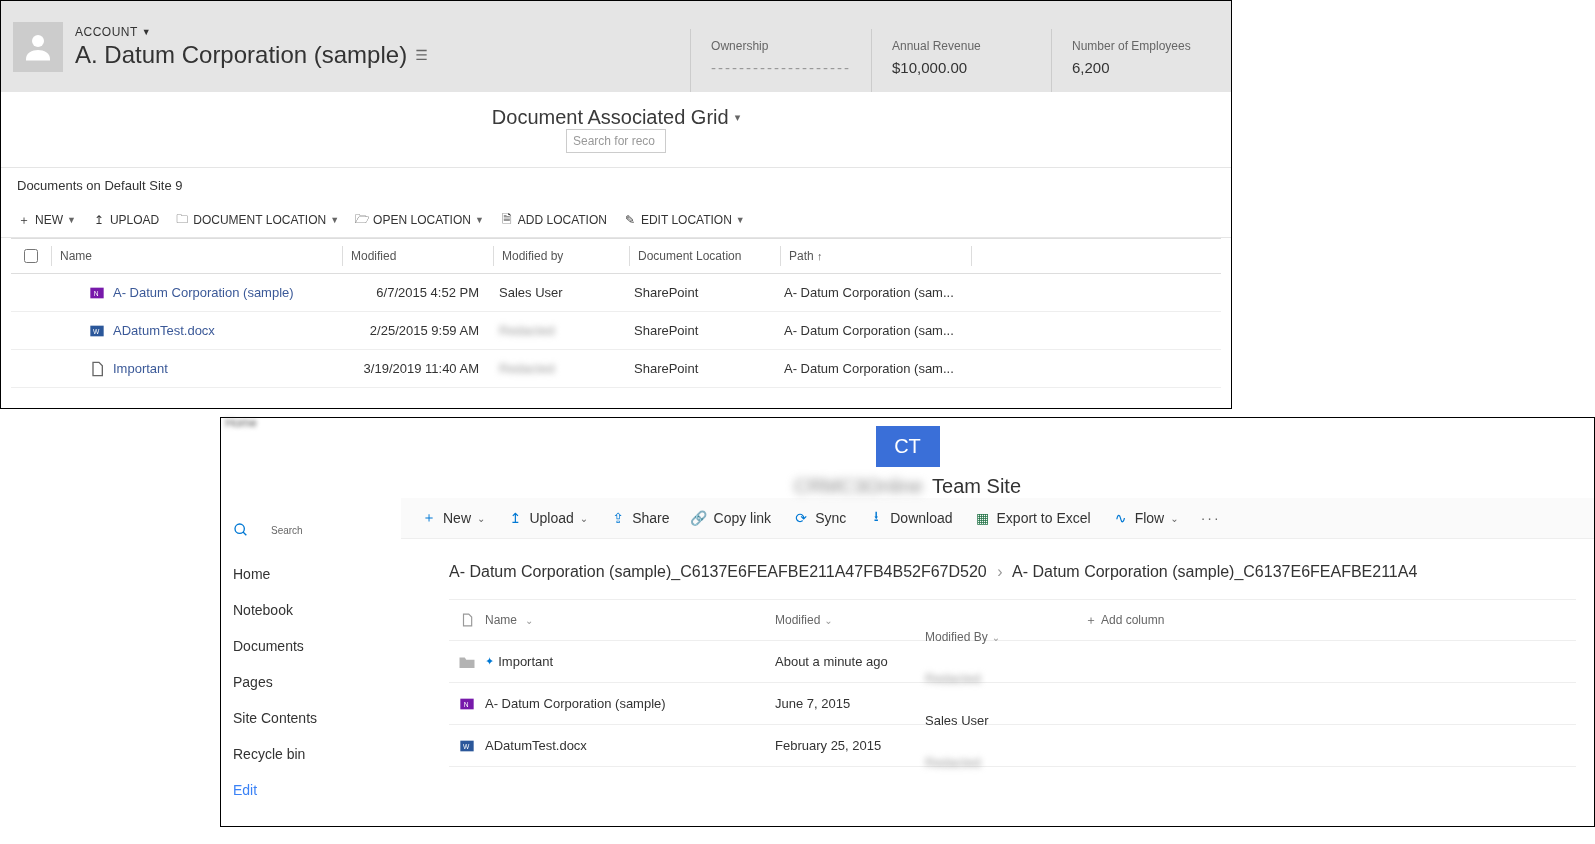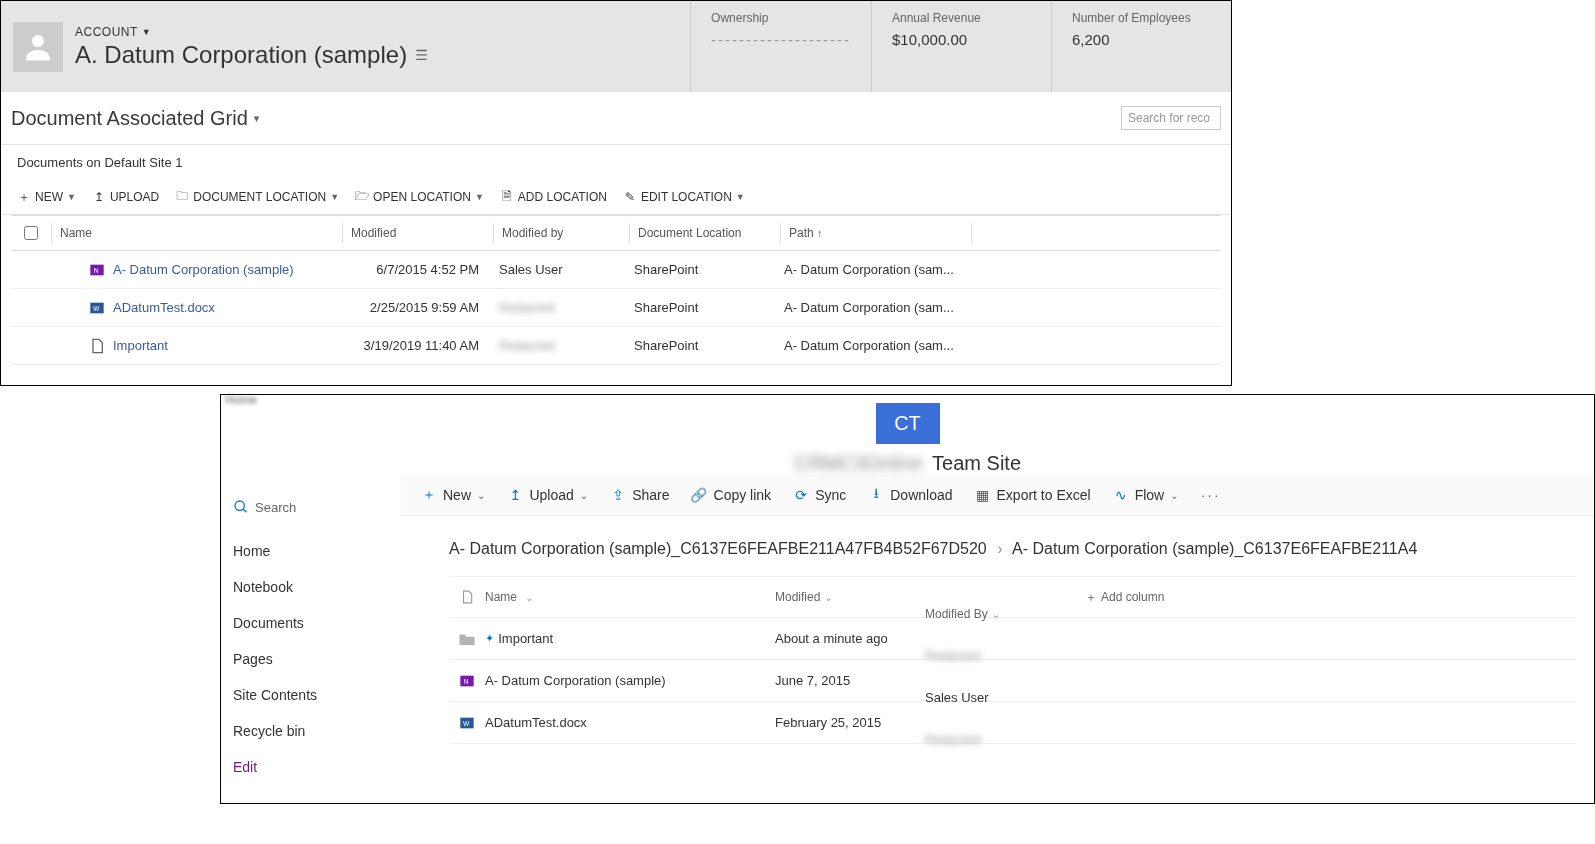--- a/index.html
+++ b/index.html
@@ -11,27 +11,27 @@
 .crm-header { background: #e5e5e5; display: flex; align-items: stretch; height: 91px; }
 .crm-header-left { display: flex; align-items: center; padding: 10px 12px; flex: 1; }
 .avatar { width: 50px; height: 50px; background: #ccc; display: flex; align-items: center; justify-content: center; margin-right: 12px; }
 .avatar svg { width: 36px; height: 36px; }
 .crm-title-block { display: flex; flex-direction: column; }
 .crm-entity-label { font-size: 12px; color: #333; text-transform: uppercase; letter-spacing: .5px; display: flex; align-items: center; gap: 4px; }
 .crm-entity-label .chev { font-size: 9px; }
 .crm-record-title { font-size: 24px; font-weight: 300; color: #333; margin-top: 2px; display: flex; align-items: center; gap: 8px; justify-content: space-between; }
 .crm-record-title .menu-glyph { font-size: 14px; color: #666; }
 
-.crm-stats { display: flex; }
+.crm-stats { display: flex; margin-top: 28px; }
 .stat { border-left: 1px solid #ccc; padding: 10px 20px; min-width: 180px; }
 .stat-label { font-size: 12px; color: #666; margin-bottom: 6px; }
 .stat-value { font-size: 15px; color: #333; }
 .stat-dash { color: #999; letter-spacing: 2px; }
 
-.crm-subheader { display: flex; align-items: center; justify-content: space-between; padding: 14px 10px; border-bottom: 1px solid #e5e5e5; }
+.crm-subheader { display: flex; align-items: center; justify-content: space-between; padding: 14px 10px; border-bottom: 1px solid #e5e5e5; flex-direction: column; }
 .crm-subheader-title { font-size: 20px; font-weight: 300; color: #3a3a3a; display:flex; align-items:center; gap:6px; }
 .crm-subheader-title .chev { font-size: 11px; color: #666; }
 .search-box { border: 1px solid #ccc; padding: 4px 6px; font-size: 12px; color: #999; width: 100px; overflow: hidden; white-space: nowrap; }
 
 .crm-location-label { padding: 10px 16px; font-size: 13px; color: #333; }
 
 .crm-toolbar { display: flex; align-items: center; gap: 4px; padding: 6px 10px; border-bottom: 1px solid #e5e5e5; font-size: 12px; }
 .tb-btn { display: flex; align-items: center; gap: 4px; padding: 4px 6px; color: #333; cursor: pointer; }
 .tb-btn .chev { font-size: 9px; color: #666; }
 .tb-icon { width: 14px; height: 14px; display:inline-flex; align-items:center; justify-content:center; }
@@ -56,22 +56,22 @@
 .sp-window { border: 1px solid #000; width: 1375px; margin-left: 220px; position: relative; }
 .sp-top { display:flex; align-items:center; height: 80px; padding-left: 0; flex-direction: column; }
 .sp-home-crumb { position:absolute; top:-2px; left:4px; font-size:12px; color:#666; filter:blur(2px);}
 .sp-logo-box { width: 64px; height: 64px; background: #3a6fd8; color:#fff; display:flex; align-items:center; justify-content:center; font-size:20px; margin: 8px 12px; }
 .sp-site-title { font-size: 20px; font-weight: 300; color:#333; }
 .sp-site-prefix { filter: blur(4px); color:#888; margin-right:4px; }
 
 .sp-body { display:flex; }
 .sp-nav { width: 180px; padding: 18px 8px; border-right: none; }
 .sp-nav-item { padding: 10px 4px; font-size: 14px; color: #333; cursor:pointer; }
-.sp-nav-item.edit { color: #701a75; }
-.sp-nav .search-row { display:flex; align-items:center; gap:6px; padding:6px 4px 18px 4px; color:#666; font-size:13px; }
+.sp-nav-item.edit { color: #3b82f6; }
+.sp-nav .search-row { display:flex; align-items:center; gap:22px; padding:6px 4px 18px 4px; color:#666; font-size:10px; }
 
 .sp-main { flex:1; }
 .sp-cmdbar { display:flex; align-items:center; gap: 2px; padding: 8px 10px; font-size: 14px; color: #333; border-bottom:1px solid #eee; background:#fafafa;}
 .sp-cmd { display:flex; align-items:center; gap:6px; padding: 4px 10px; cursor:pointer; color:#333;}
 .sp-cmd .ic { color:#0078d4; width:16px; height:16px; display:inline-flex; align-items:center; justify-content:center;}
 .sp-cmd .chev { font-size:10px; color:#666; }
 .sp-more { padding:4px 10px; color:#666; letter-spacing:2px; cursor:pointer;}
 
 .sp-breadcrumb { padding: 24px 18px 18px 48px; font-size: 16px; font-weight:300; color:#333; white-space:nowrap; overflow:hidden; }
 .sp-breadcrumb .sep { color:#999; margin: 0 6px; }
@@ -129,21 +129,21 @@
   </div>
 
   <div class="crm-subheader">
     <div class="crm-subheader-title">
       <span>Document Associated Grid</span>
       <span class="chev">▾</span>
     </div>
     <div class="search-box">Search for reco</div>
   </div>
 
-  <div class="crm-location-label">Documents on Default Site 1</div>
+  <div class="crm-location-label">Documents on Default Site 9</div>
 
   <div class="crm-toolbar">
     <div class="tb-btn">
       <span class="tb-icon">＋</span>
       <span>NEW</span>
       <span class="chev">▼</span>
     </div>
     <div class="tb-btn">
       <span class="tb-icon">↥</span>
       <span>UPLOAD</span>

